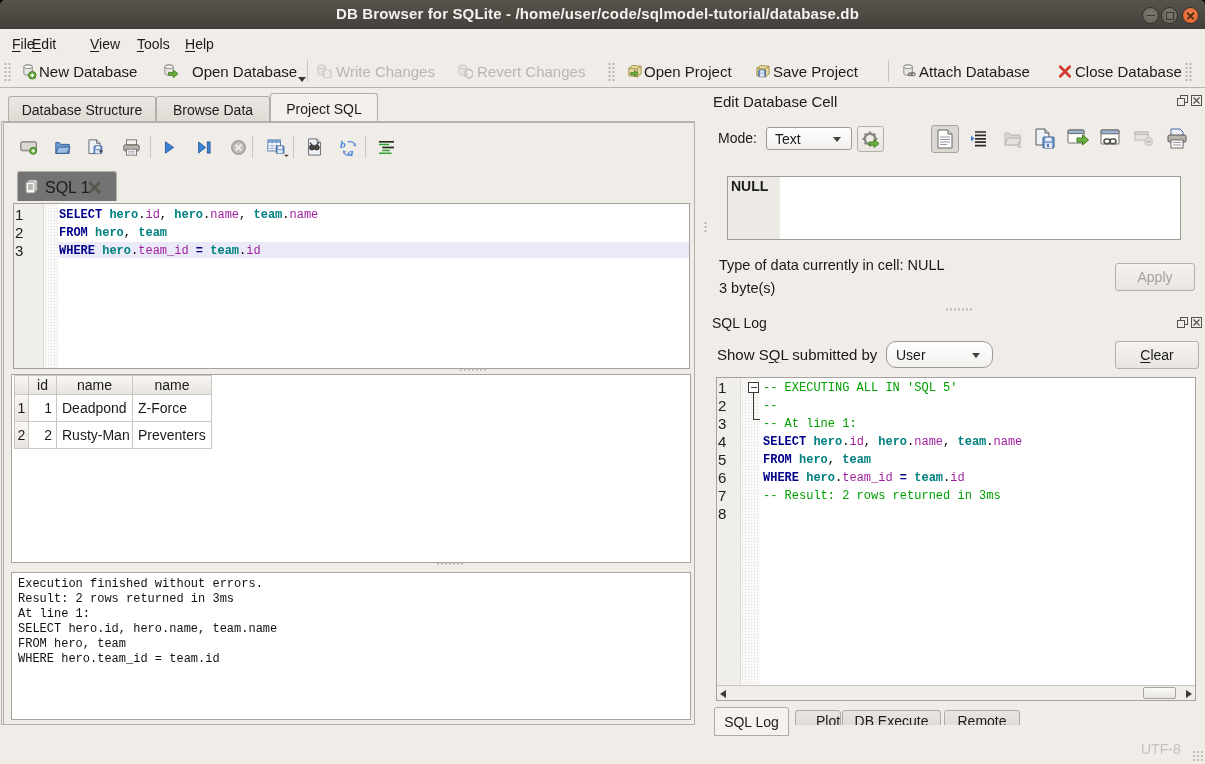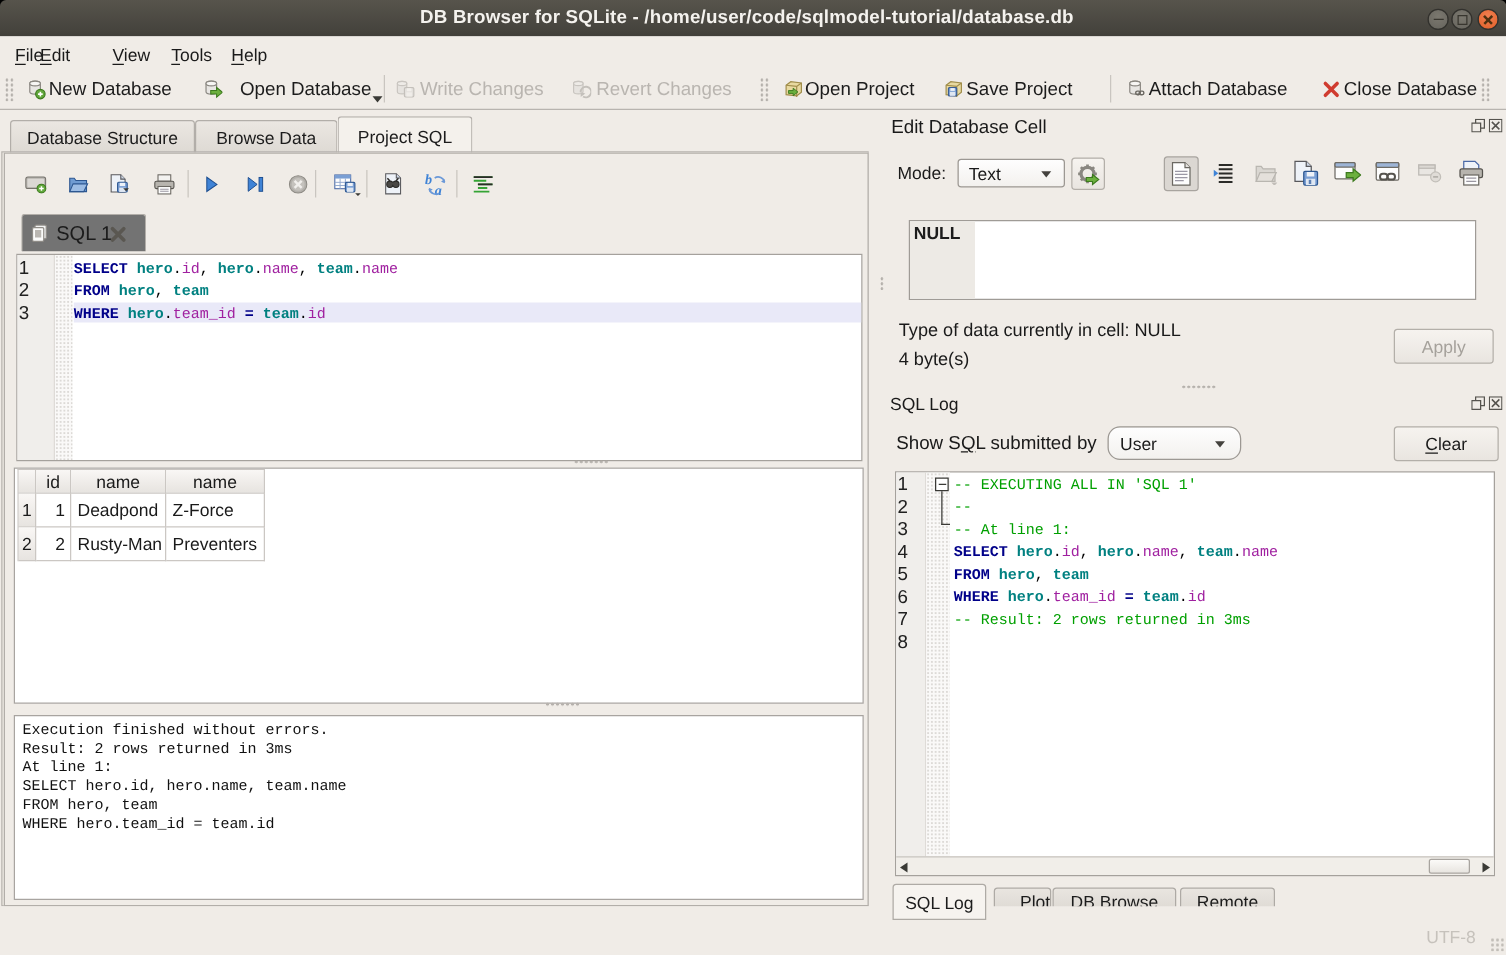--- a/index.html
+++ b/index.html
@@ -416,21 +416,21 @@
       <rect x="2" y="7" width="18" height="7" rx="1.5" fill="#b7b4ae" stroke="#55534e"></rect>
       <rect x="5" y="12" width="12" height="8" fill="#fdfdfd" stroke="#6b6862"></rect>
       <path d="M7 14.5 h8 M7 17 h8" stroke="#9a97a1" stroke-width="1"></path>
     </svg>
 
     <div class="abs" style="left:21px; top:87px; width:454px; height:64px; background:#fff; border:1px solid #9f9b96;">
       <div class="abs" style="left:0; top:0; width:52px; height:62px; background:#edeae5;"></div>
       <div class="abs" style="left:3px; top:1px; font-size:14px; font-weight:bold; color:#1c1c1c;">NULL</div>
     </div>
     <div class="abs" style="left:13px; top:168px; font-size:14.5px; color:#1a1a1a;">Type of data currently in cell: NULL</div>
-    <div class="abs" style="left:13px; top:191px; font-size:14.5px; color:#1a1a1a;">4 byte(s)</div>
+    <div class="abs" style="left:13px; top:191px; font-size:14.5px; color:#1a1a1a;">3 byte(s)</div>
     <div class="pbtn" style="left:409px; top:174px; width:80px; height:28px; color:#a5a19b; padding-top:5px;">Apply</div>
 
     <div class="abs" style="left:239px; top:219px; width:28px; height:3px; background-image:radial-gradient(circle, #b5b1ac 1px, transparent 1.2px); background-size:4px 3px;"></div>
     <div class="docktitle" style="left:6px; top:226px; font-size:14px;">SQL Log</div>
     <svg class="abs" style="left:471px; top:228px;" width="11" height="11" viewBox="0 0 11 11">
       <rect x="3.5" y="0.5" width="7" height="7" fill="none" stroke="#55534e"></rect>
       <rect x="0.5" y="3.5" width="7" height="7" fill="#f0ece7" stroke="#55534e"></rect>
     </svg>
     <svg class="abs" style="left:485px; top:228px;" width="11" height="11" viewBox="0 0 11 11">
       <rect x="0.5" y="0.5" width="10" height="10" fill="none" stroke="#55534e"></rect>
@@ -452,38 +452,38 @@
       <div class="lnum" style="left:1px; top:55px;">4</div>
       <div class="lnum" style="left:1px; top:73px;">5</div>
       <div class="lnum" style="left:1px; top:91px;">6</div>
       <div class="lnum" style="left:1px; top:109px;">7</div>
       <div class="lnum" style="left:1px; top:127px;">8</div>
 
       <div class="abs" style="left:31px; top:4px; width:11px; height:11px; background:#fff; border:1px solid #3a3a36;"></div>
       <div class="abs" style="left:33.5px; top:9px; width:6px; height:1.4px; background:#3a3a36;"></div>
       <div class="abs" style="left:36px; top:15px; width:1.4px; height:27px; background:#3a3a36;"></div>
       <div class="abs" style="left:36px; top:41px; width:7px; height:1.4px; background:#3a3a36;"></div>
-      <div class="codeline" style="left:46px; top:3px;"><span class="cmt">-- EXECUTING ALL IN 'SQL 1'</span></div>
+      <div class="codeline" style="left:46px; top:3px;"><span class="cmt">-- EXECUTING ALL IN 'SQL 5'</span></div>
       <div class="codeline" style="left:46px; top:21px;"><span class="cmt">--</span></div>
       <div class="codeline" style="left:46px; top:39px;"><span class="cmt">-- At line 1:</span></div>
       <div class="codeline" style="left:46px; top:57px;"><span class="kw">SELECT</span> <span class="tbl">hero</span>.<span class="fld">id</span>, <span class="tbl">hero</span>.<span class="fld">name</span>, <span class="tbl">team</span>.<span class="fld">name</span></div>
       <div class="codeline" style="left:46px; top:75px;"><span class="kw">FROM</span> <span class="tbl">hero</span>, <span class="tbl">team</span></div>
       <div class="codeline" style="left:46px; top:93px;"><span class="kw">WHERE</span> <span class="tbl">hero</span>.<span class="fld">team_id</span> <span class="kw">=</span> <span class="tbl">team</span>.<span class="fld">id</span></div>
       <div class="codeline" style="left:46px; top:111px;"><span class="cmt">-- Result: 2 rows returned in 3ms</span></div>
 
       <div class="abs" style="left:0; bottom:0; width:478px; height:15px; background:#f1eee9; border-top:1px solid #c8c4bf;">
         <div class="abs" style="left:3px; top:4px; width:0; height:0; border-top:4px solid transparent; border-bottom:4px solid transparent; border-right:6px solid #3a3a36;"></div>
         <div class="abs" style="right:3px; top:4px; width:0; height:0; border-top:4px solid transparent; border-bottom:4px solid transparent; border-left:6px solid #3a3a36;"></div>
         <div class="abs" style="left:426px; top:1px; width:33px; height:12px; background:linear-gradient(#fbfaf8,#e8e5e0); border:1px solid #a8a49f; border-radius:2px;"></div>
       </div>
     </div>
 
     <div class="tab2" style="left:8px; top:618px; width:75px; height:29px; background:#f6f3ef; padding-top:6px; z-index:2;">SQL Log</div>
     <div class="tab2" style="left:89px; top:621px; width:46px; height:21px; padding-top:2px;padding-left:20px;">Plot</div>
-    <div class="tab2" style="left:136px; top:621px; width:99px; height:21px; padding-top:2px;">DB Browse</div>
+    <div class="tab2" style="left:136px; top:621px; width:99px; height:21px; padding-top:2px;">DB Execute</div>
     <div class="tab2" style="left:238px; top:621px; width:76px; height:21px; padding-top:2px;">Remote</div>
   </div>
   <div class="abs" style="left:704px; top:221px; width:3px; height:11px; background-image:radial-gradient(circle, #b5b1ac 1px, transparent 1.2px); background-size:3px 4px;"></div>
 
   <div id="statusbar">
     <div class="abs" style="left:1141px; top:16px; font-size:14px; color:#c6c2bc;">UTF-8</div>
     <div class="abs" style="left:1192px; top:25px; width:11px; height:11px;
       background-image:radial-gradient(circle, #c2beb8 1px, transparent 1.3px); background-size:4px 4px;"></div>
   </div>
 </div>

